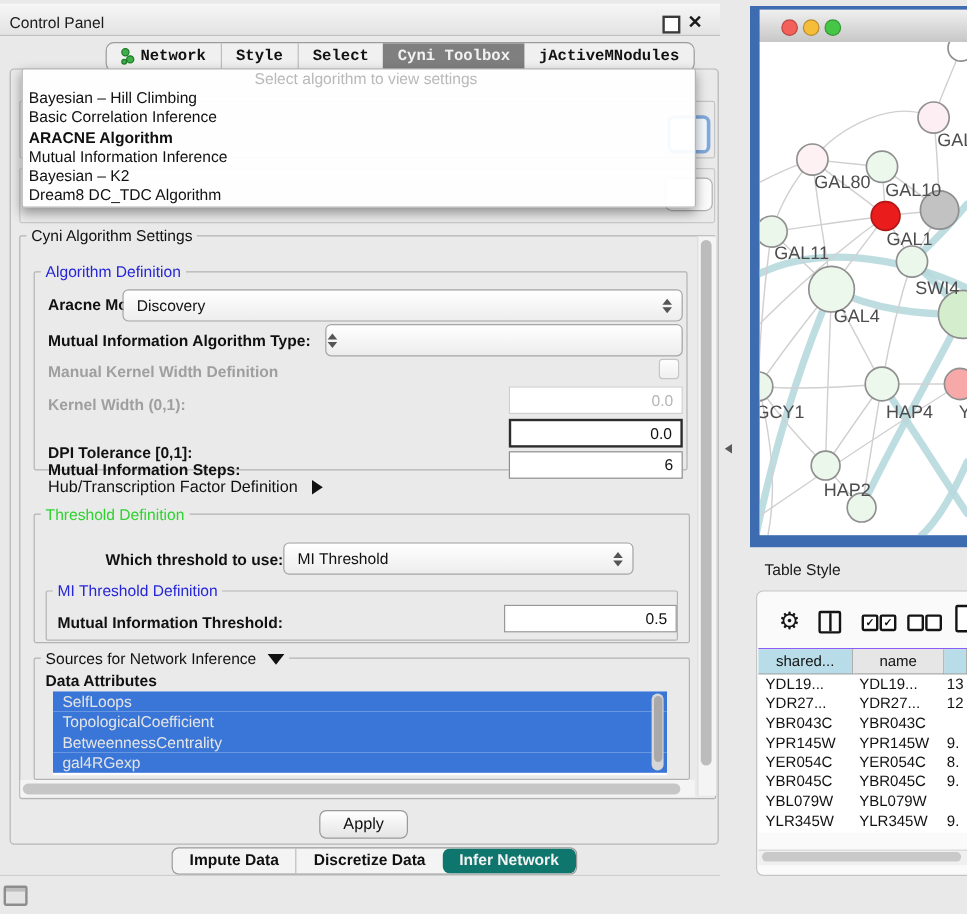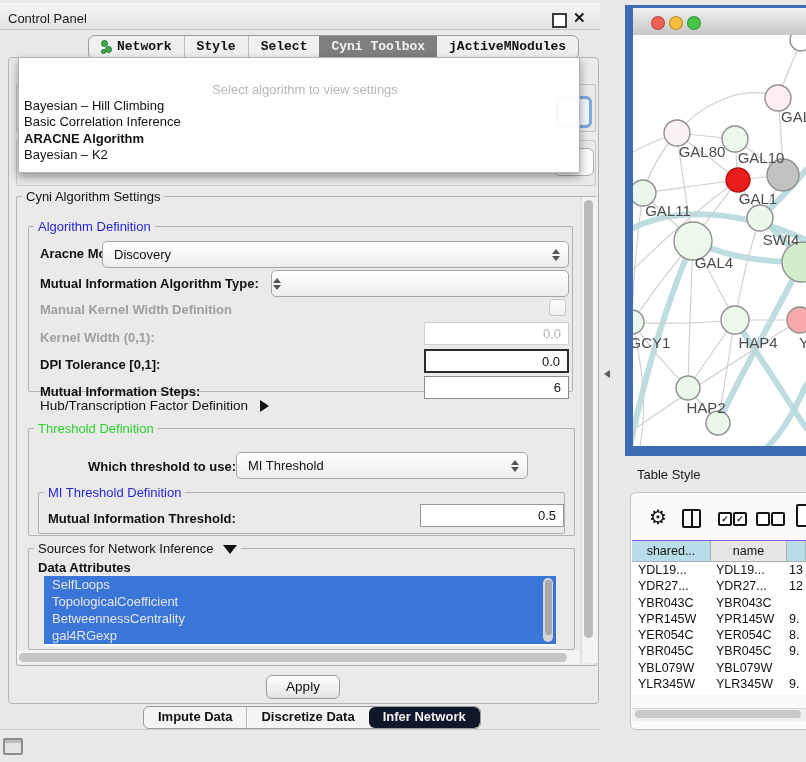--- a/index.html
+++ b/index.html
@@ -35,21 +35,21 @@
   .ghost-text{color:rgba(140,140,140,0.38);z-index:5;}
   #ghost-group1{left:16px;top:84px;width:578px;height:46px;border:1px solid #c4c4c4;border-radius:2px;z-index:4;}
   #ghost-combo-focus{left:556px;top:96px;width:30px;height:26px;border:3px solid #7fa9db;border-radius:6px;background:#f3f8fd;z-index:6;}
   #ghost-group2{left:16px;top:140px;width:578px;height:44px;border:1px solid #c9c9c9;border-radius:2px;z-index:4;}
   #ghost-combo2{left:554px;top:148px;width:38px;height:26px;border:1px solid #b0b0b0;border-radius:6px;background:#fbfbfb;z-index:6;}
 
   
   #popup{left:18px;top:57px;width:560px;height:114px;background:rgba(255,255,255,0.94);
          border:1px solid #b5b5b5;border-radius:2px;box-shadow:0 4px 10px rgba(0,0,0,0.38);z-index:10;}
   .pop-item{height:16.2px;line-height:16.2px;padding-left:5px;white-space:nowrap;cursor:pointer;}
-  .pop-prompt{text-align:center;color:#b9b9b9;padding-left:12px;margin-top:24px;}
+  .pop-prompt{text-align:center;color:#b9b9b9;padding-left:12px;}
   .pop-item.sel{font-weight:bold;}
 
   
   .groupbox{border:1px solid #b3b3b3;border-radius:2px;}
   .grouplabel{position:absolute;background:#eaeaea;padding:0 4px;white-space:nowrap;}
   .blue{color:#2626d6;} .green{color:#2ed32e;}
 
   #settings-group{left:16px;top:196px;width:579px;height:468px;}
   #settings-label{left:22px;top:189px;}
 
@@ -93,21 +93,21 @@
   #set-hscroll{left:17px;top:650px;width:562px;height:14px;background:#f4f4f4;}
   #set-hthumb{left:19px;top:653px;width:548px;height:9px;background:#c6c6c6;border-radius:5px;cursor:pointer;}
 
   
   #apply-btn{left:266px;top:675px;width:72px;height:22px;border:1px solid #9a9a9a;border-radius:6px;
              background:linear-gradient(#ffffff,#e4e4e4);text-align:center;line-height:21px;font-size:13.5px;cursor:pointer;}
   #bottom-tabbar{left:143px;top:706px;height:21px;display:flex;border:1px solid #9b9b9b;border-radius:6px;
                  background:#f4f4f4;overflow:hidden;}
   .btab{padding:2px 14px 0 14px;font-weight:bold;border-left:1px solid #bdbdbd;cursor:pointer;}
   .btab:first-child{border-left:none;}
-  .btab.selected{background:#0f172a;color:#f2f2f2;border-left:none;border-radius:6px;}
+  .btab.selected{background:#0f766e;color:#f2f2f2;border-left:none;border-radius:6px;}
   #cp-bottom-line{left:0;top:729px;width:600px;height:1px;background:#cfcfcf;}
   #mini-icon{left:3px;top:738px;width:16px;height:13px;border:2px solid #8d8d8d;border-radius:2px;background:#e4e4e4;cursor:pointer;}
   #mini-icon i{display:block;height:3px;background:#bdbdbd;}
 
   
   #splitter-arrow{left:604px;top:370px;width:0;height:0;border-top:4px solid transparent;border-bottom:4px solid transparent;
                   border-right:6px solid #5a5a5a;cursor:pointer;}
 
   
   #net-window{left:625px;top:5px;width:185px;height:451px;background:#3e6cb0;}
@@ -181,21 +181,23 @@
   <div class="abs" id="ghost-combo-focus"></div>
   <div class="abs" id="ghost-group2"></div>
   <span class="abs ghost-text" style="left:30px;top:155px;">gal-filtered sif default node</span>
   <div class="abs" id="ghost-combo2"></div>
 
   <div class="abs" id="popup">
     <div class="pop-item pop-prompt">Select algorithm to view settings</div>
     <div class="pop-item">Bayesian – Hill Climbing</div>
     <div class="pop-item">Basic Correlation Inference</div>
     <div class="pop-item sel">ARACNE Algorithm</div>
+    <div class="pop-item">Mutual Information Inference</div>
     <div class="pop-item">Bayesian – K2</div>
+    <div class="pop-item">Dream8 DC_TDC Algorithm</div>
   </div>
 
   <div class="abs groupbox" id="settings-group"></div>
   <span class="abs grouplabel" id="settings-label">Cyni Algorithm Settings</span>
 
   <div class="abs groupbox" id="algo-group"></div>
   <span class="abs grouplabel blue" id="algo-label">Algorithm Definition</span>
 
   <span class="abs flabel" style="left:40px;top:246px;">Aracne Mode:</span>
   <div class="abs combo" style="left:102px;top:241px;width:465px;height:25px;">
@@ -213,21 +215,21 @@
         <span class="dn"></span>
       </span>
   </div>
 
   <span class="abs flabel disabled" style="left:40px;top:302px;">Manual Kernel Width Definition</span>
   <div class="abs checkbox" style="left:549px;top:299px;"></div>
 
   <span class="abs flabel disabled" style="left:40px;top:330px;">Kernel Width (0,1):</span>
   <div class="abs tfield" style="left:424px;top:322px;width:136px;height:21px;border:1px solid #cfcfcf;color:#b5b5b5;">0.0</div>
 
-  <span class="abs flabel" style="left:40px;top:357px;text-align:center;">DPI Tolerance [0,1]:</span>
+  <span class="abs flabel" style="left:40px;top:370px;text-align:center;">DPI Tolerance [0,1]:</span>
   <div class="abs tfield" style="left:424px;top:349px;width:134px;height:20px;border:2px solid #2c2c2c;">0.0</div>
 
   <span class="abs flabel" style="left:40px;top:384px;">Mutual Information Steps:</span>
   <div class="abs tfield" style="left:424px;top:376px;width:136px;height:21px;border:1px solid #8d8d8d;">6</div>
 
   <span class="abs" style="left:40px;top:398px;font-size:13.5px;">
     <span>Hub/Transcription Factor Definition</span>
     <span class="tri-right"></span>
   </span>
 

